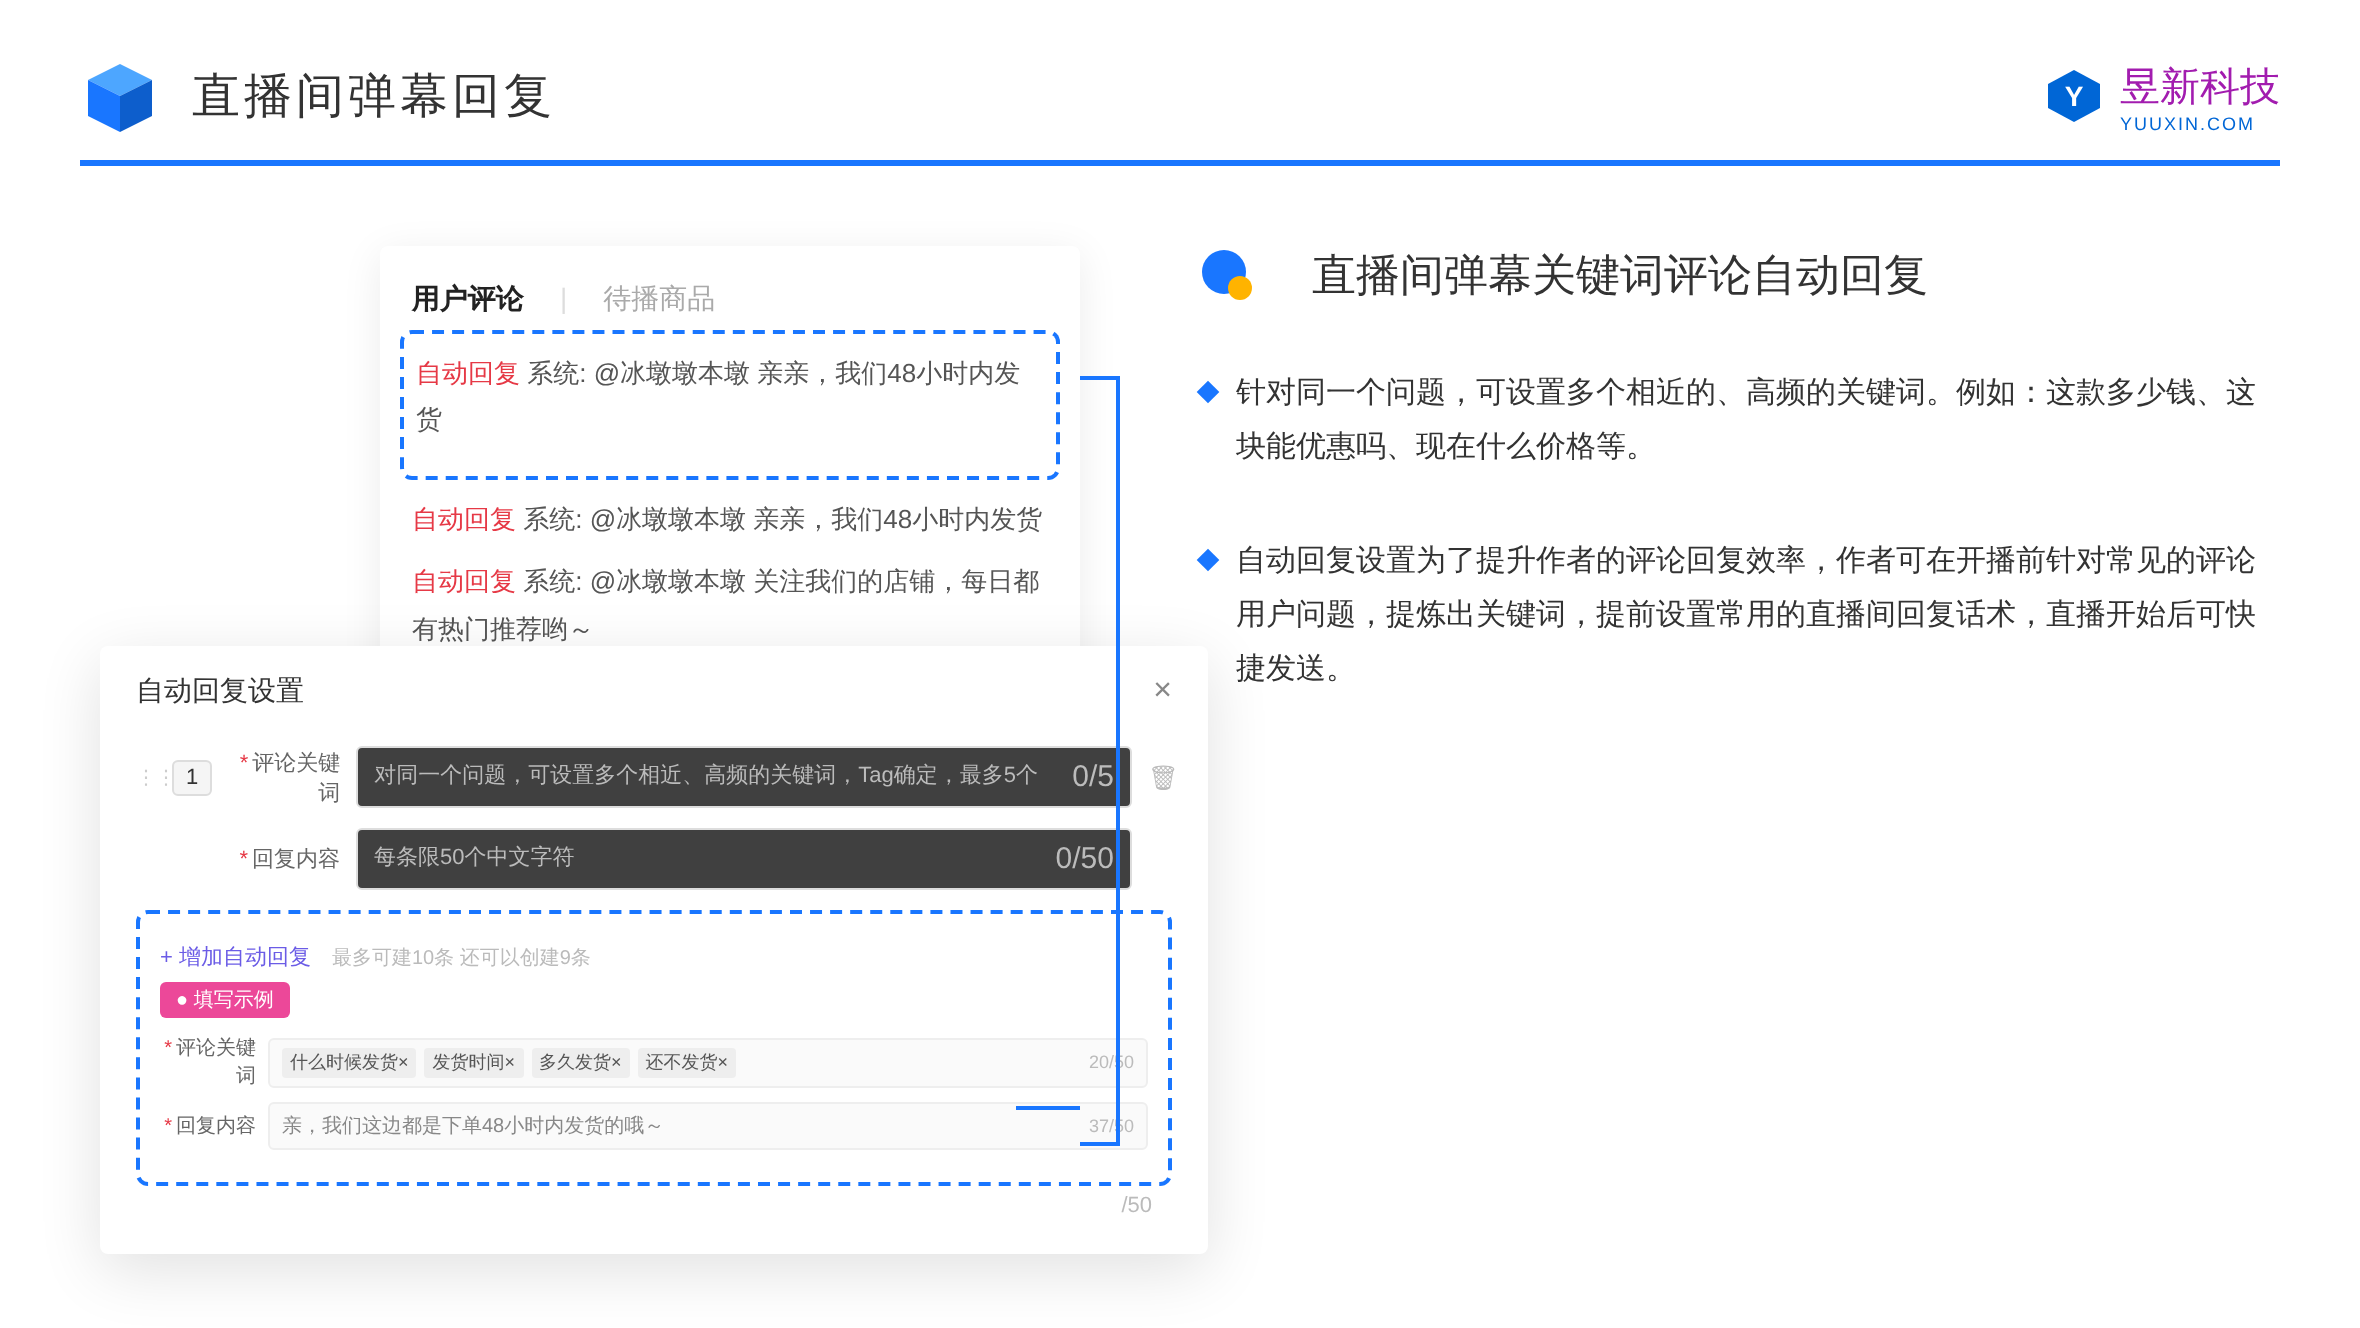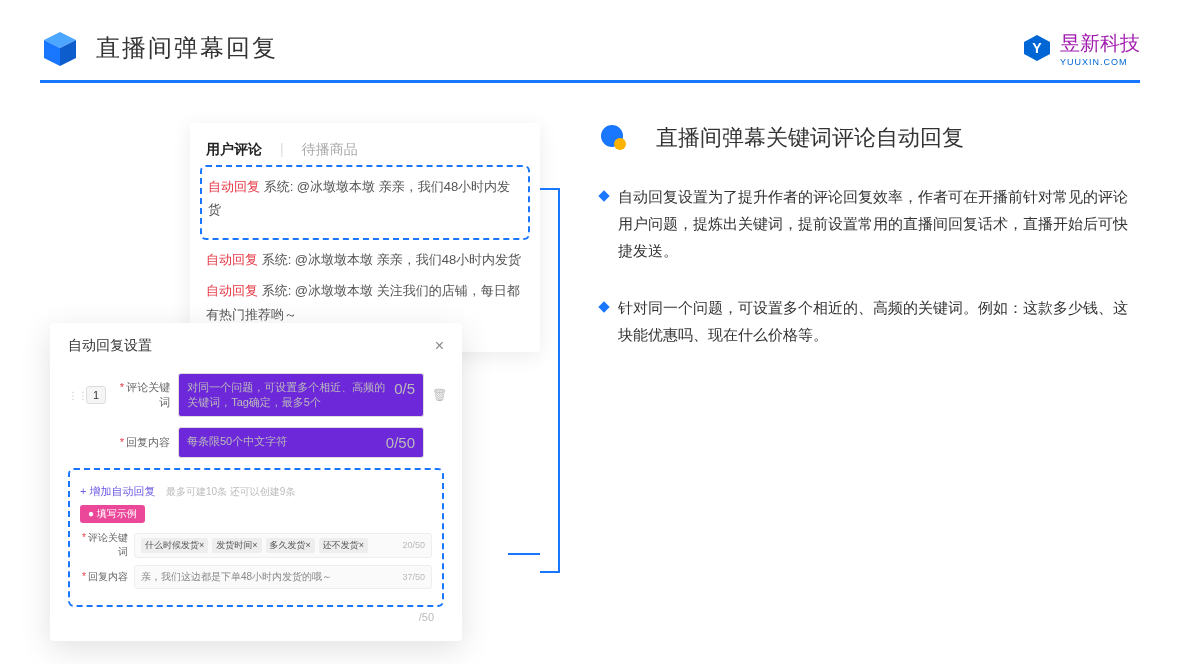--- a/index.html
+++ b/index.html
@@ -20,29 +20,29 @@
 .mockup-area { width: 500px; position: relative; }
 .comment-panel { width: 350px; margin-left: 150px; background: #fff; box-shadow: 0 4px 20px rgba(0,0,0,0.08); border-radius: 4px; padding: 18px 16px; position: relative; }
 .tabs { display: flex; gap: 18px; font-size: 14px; margin-bottom: 14px; }
 .tab { color: #aaa; }
 .tab.active { color: #222; font-weight: 600; }
 .tab-sep { color: #ddd; }
 .comment-item { font-size: 13px; color: #555; line-height: 1.8; margin-bottom: 8px; }
 .auto-reply-tag { color: #e63946; font-weight: 500; }
 .comment-highlight { border: 2px dashed #1976ff; border-radius: 6px; padding: 8px 6px; margin: -8px -6px 8px -6px; }
 
-.settings-panel { width: 412px; position: absolute; top: 200px; left: 10px; background: #fff; box-shadow: 0 8px 32px rgba(0,0,0,0.12); border-radius: 4px; padding: 14px 18px 18px 18px; }
+.settings-panel { width: 554px; position: absolute; top: 200px; left: 10px; background: #fff; box-shadow: 0 8px 32px rgba(0,0,0,0.12); border-radius: 4px; padding: 14px 18px 18px 18px; }
 .settings-header { display: flex; justify-content: space-between; align-items: center; font-size: 14px; color: #333; margin-bottom: 18px; }
 .close-btn { color: #888; font-size: 16px; cursor: pointer; }
 .form-row { display: flex; align-items: center; gap: 8px; margin-bottom: 10px; font-size: 11px; }
 .drag-handle { color: #ccc; font-size: 10px; width: 10px; }
 .num-badge { background: #f5f5f5; border: 1px solid #ddd; border-radius: 3px; padding: 2px 6px; font-size: 11px; color: #333; }
 .field-label { color: #666; font-size: 11px; width: 56px; text-align: right; }
 .field-label .req { color: #e63946; margin-right: 2px; }
-.field-input { flex: 1; border: 1px solid #ddd; border-radius: 3px; padding: 6px 8px; font-size: 11px; color: #bbb; display: flex; justify-content: space-between; background: #6d28d9; }
+.field-input { flex: 1; border: 1px solid #ddd; border-radius: 3px; padding: 6px 8px; font-size: 11px; color: #bbb; display: flex; justify-content: space-between; background: #404040; }
 .field-counter { color: #bbb; font-size: 15px; }
 .trash-icon { color: #bbb; font-size: 12px; width: 12px; }
 
 .add-link { color: #6b5ce6; font-size: 11px; margin: 6px 0 4px 0; display: inline-block; }
 .add-hint { color: #bbb; font-size: 10px; margin-left: 6px; }
 
 .example-box { border: 2px dashed #1976ff; border-radius: 6px; padding: 8px 10px 10px 10px; margin-top: 6px; }
 .example-badge { background: #ec4899; color: #fff; font-size: 10px; padding: 2px 8px; border-radius: 3px; display: inline-block; margin-bottom: 8px; }
 .example-row { display: flex; align-items: center; gap: 6px; font-size: 10px; margin-bottom: 6px; }
 .ex-label { color: #666; width: 48px; text-align: right; }
@@ -178,20 +178,20 @@
       <div class="bubble-icon">
         <svg viewBox="0 0 28 28">
             <circle cx="12" cy="12" r="11" fill="#1976ff"></circle>
             <circle cx="20" cy="20" r="6" fill="#ffb300"></circle>
           </svg>
       </div>
       <span>直播间弹幕关键词评论自动回复</span>
     </div>
     <div class="bullet-item">
       <div class="diamond"></div>
-      <div>自动回复设置为了提升作者的评论回复效率，作者可在开播前针对常见的评论用户问题，提炼出关键词，提前设置常用的直播间回复话术，直播开始后可快捷发送。</div>
+      <div>针对同一个问题，可设置多个相近的、高频的关键词。例如：这款多少钱、这块能优惠吗、现在什么价格等。</div>
     </div>
     <div class="bullet-item">
       <div class="diamond"></div>
-      <div>针对同一个问题，可设置多个相近的、高频的关键词。例如：这款多少钱、这块能优惠吗、现在什么价格等。</div>
+      <div>自动回复设置为了提升作者的评论回复效率，作者可在开播前针对常见的评论用户问题，提炼出关键词，提前设置常用的直播间回复话术，直播开始后可快捷发送。</div>
     </div>
   </div>
 </div>
 
 </body></html>

